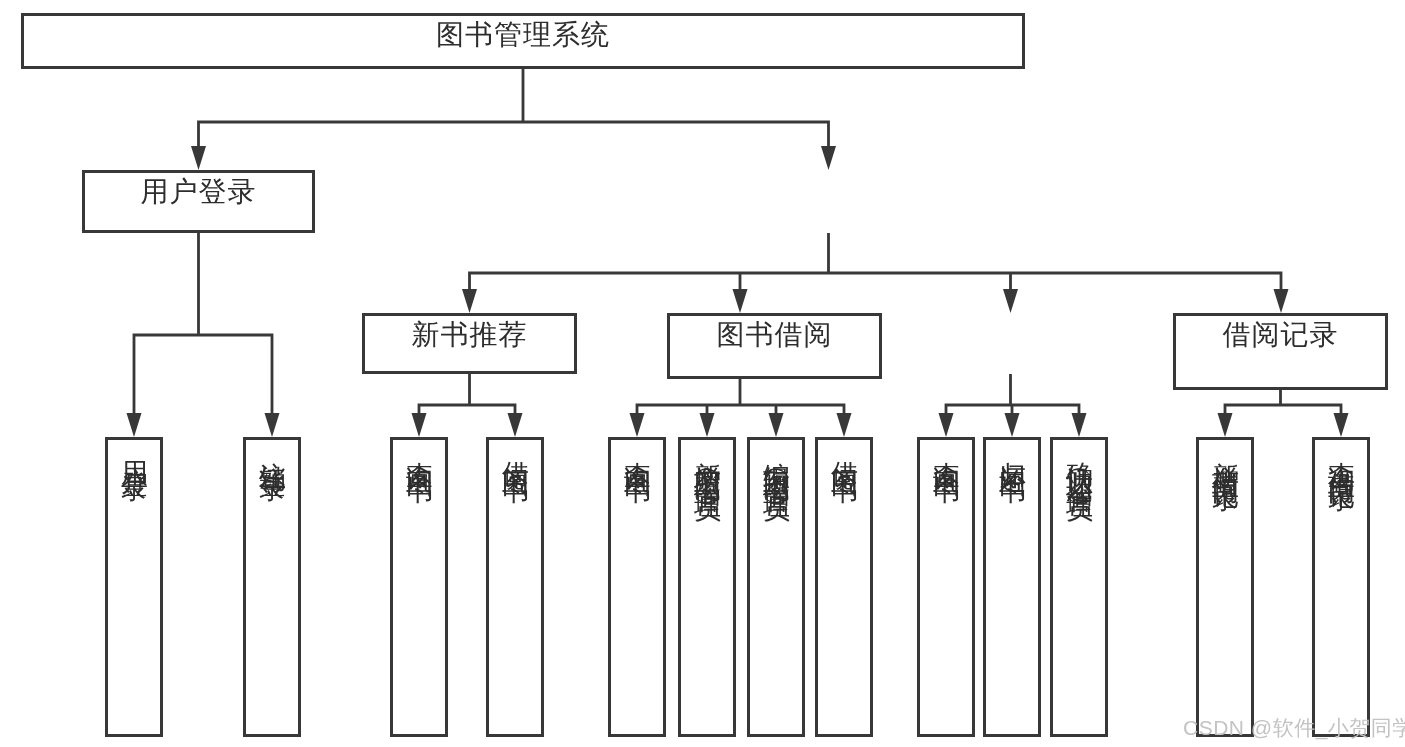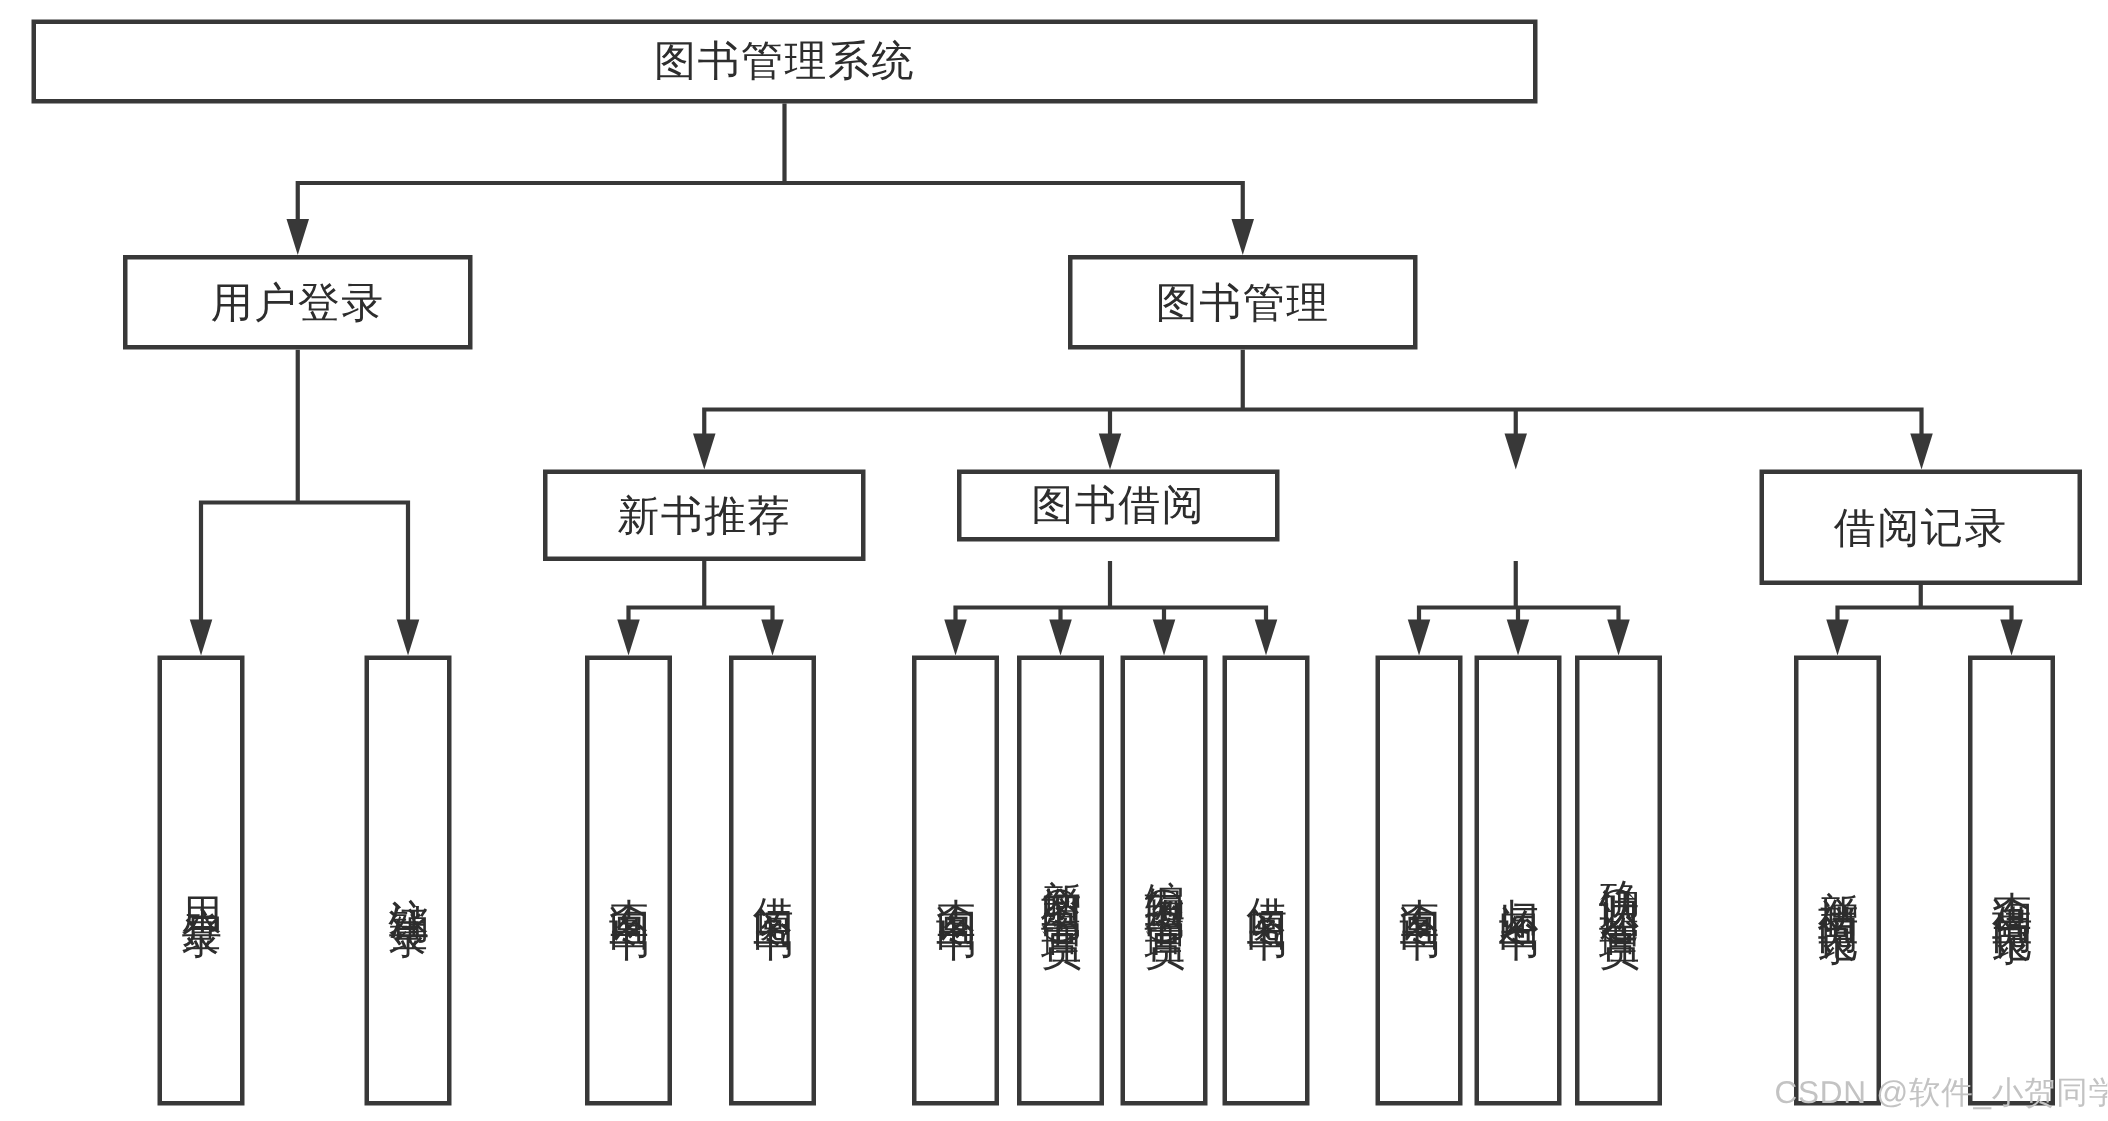--- a/index.html
+++ b/index.html
@@ -5,21 +5,21 @@
   html,body { margin:0; padding:0; background:#ffffff; }
   .canvas {
     position:relative; width:1405px; height:747px;
     background:#ffffff; overflow:hidden;
     font-family:"Liberation Sans", sans-serif;
   }
   svg.connectors { position:absolute; left:0; top:0; z-index:1; }
   .hnode, .vnode {
     position:absolute; box-sizing:border-box; z-index:2;
     background:#ffffff; border:3px solid #383838;
-    display:flex; align-items:center; justify-content:center;
+    display:flex; align-items:flex-start; justify-content:center;
     color:#2d2d2d;
   }
   .hnode span { font-size:28px; letter-spacing:1px; white-space:nowrap; }
   .vnode span {
     writing-mode:vertical-rl; text-orientation:mixed;
     font-size:27px; line-height:1; letter-spacing:5px;
   }
   .watermark {
     position:absolute; left:1183px; top:714px; z-index:5;
     font-size:21px; color:#c3c3c3; letter-spacing:0.5px; white-space:nowrap;
@@ -70,28 +70,25 @@
     </g>
   </svg>
 
   <div class="hnode" style="left:21px; top:13px; width:1004px; height:56px">
     <span>图书管理系统</span>
   </div>
 
   <div class="hnode" style="left:82px; top:170px; width:233px; height:63px">
     <span>用户登录</span>
   </div>
-  <div class="hnode" style="left:712px; top:170px; width:233px; height:63px">
-    <span>图书管理</span>
-  </div>
 
   <div class="hnode" style="left:362px; top:313px; width:215px; height:61px">
     <span>新书推荐</span>
   </div>
-  <div class="hnode" style="left:638px; top:313px; width:215px; height:48px">
+  <div class="hnode" style="left:667px; top:313px; width:215px; height:66px">
     <span>图书借阅</span>
   </div>
   <div class="hnode" style="left:1173px; top:313px; width:215px; height:77px">
     <span>借阅记录</span>
   </div>
 
   <div class="vnode" style="left:105px; top:437px; width:58px; height:300px">
     <span>用户登录</span>
   </div>
   <div class="vnode" style="left:243px; top:437px; width:58px; height:300px">

